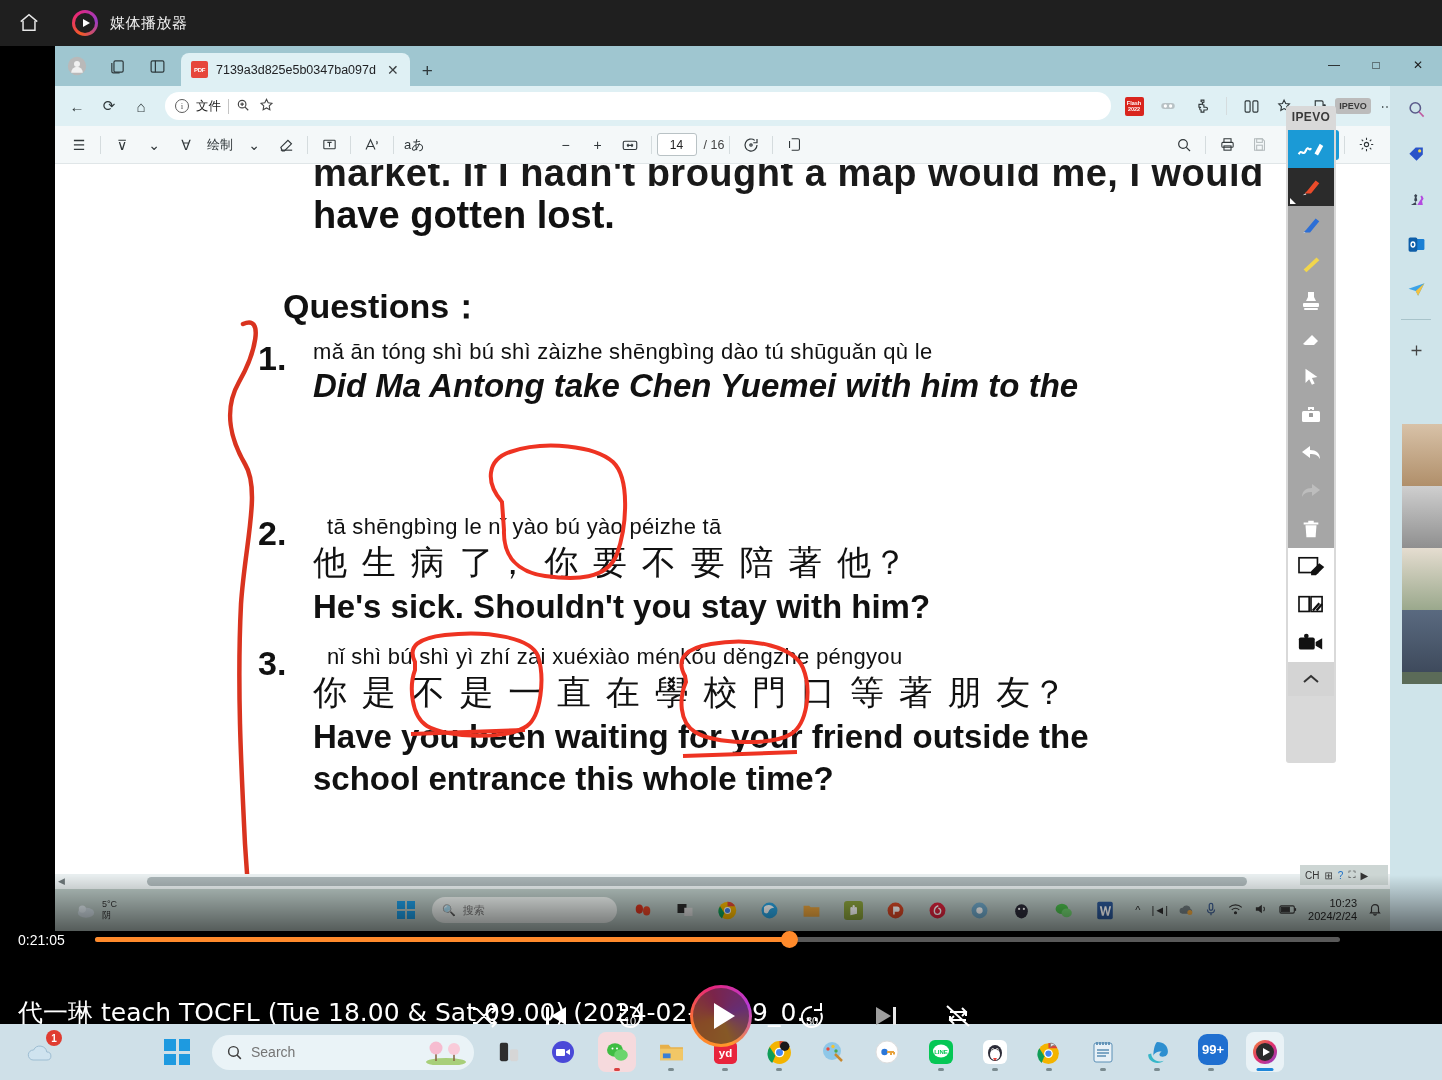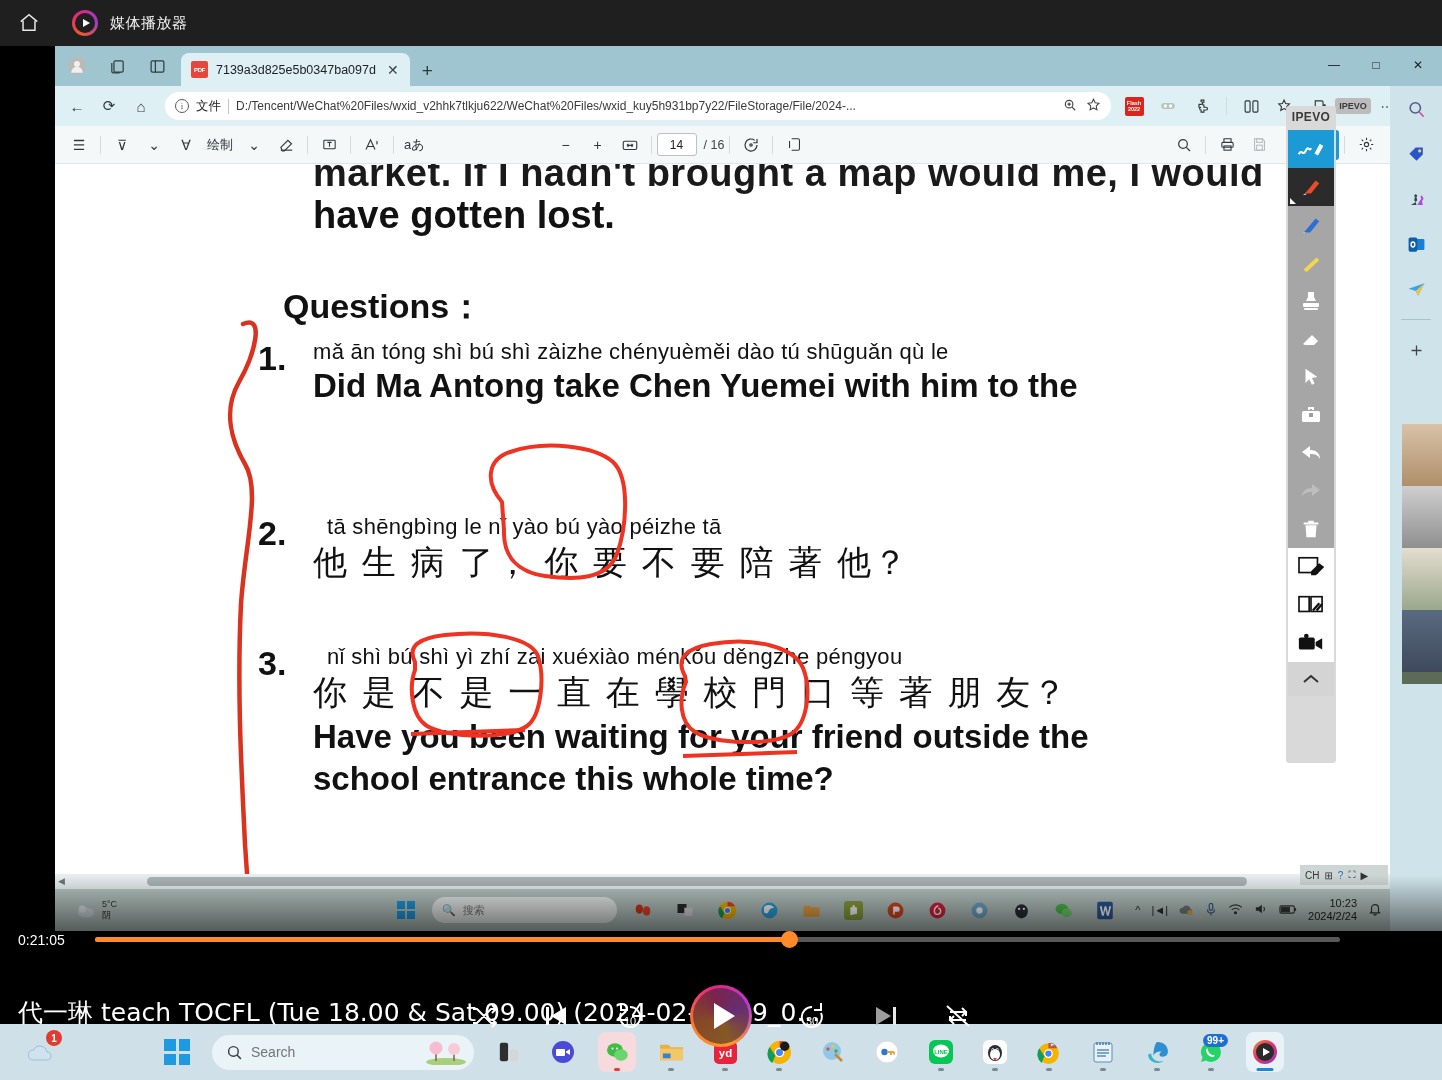--- a/index.html
+++ b/index.html
@@ -176,21 +176,21 @@
     display:flex; align-items:center; padding:0 14px; gap:8px; position:relative;}
   .searchbox input{ border:none;background:transparent;outline:none;font-size:14px;color:#444;
     font-family:"Liberation Sans",sans-serif; width:160px;}
   .tbicon{ width:38px;height:40px;display:flex;align-items:center;justify-content:center;
     position:relative; border-radius:6px;}
   .tbicon .dot{ position:absolute;bottom:1px;left:50%;transform:translateX(-50%);
     width:6px;height:3px;border-radius:2px;background:#7a8b90;}
   .tbicon .dotwide{ position:absolute;bottom:1px;left:50%;transform:translateX(-50%);
     width:17px;height:3px;border-radius:2px;background:#1e86d8;}
   .tb-badge{ position:absolute; top:2px; right:2px; background:#1f6fd0; color:#fff;
-    font-size:10px; border-radius:9px; padding:1px 4px; font-weight:bold;}
+    font-size:13px; border-radius:9px; padding:8px 4px; font-weight:bold;}
   .cloudbadge{ position:absolute; top:-2px; right:-2px; background:#e03c31; color:#fff;
     width:16px;height:16px;border-radius:50%;font-size:10px;display:flex;
     align-items:center;justify-content:center;font-weight:bold;}
 
   
   .inner-tb{ position:absolute; left:0; bottom:0; width:1335px; height:42px;
     background:#b7c6c2; display:flex; align-items:center;}
   .itb-weather{position:absolute;left:20px;display:flex;align-items:center;gap:5px;}
   .itb-center{position:absolute;left:335px;display:flex;align-items:center;gap:10px;}
   .itb-search{width:185px;height:26px;background:#e9eeec;border-radius:14px;display:flex;
@@ -268,21 +268,20 @@
     </div>
 
     <div class="navbar">
       <div class="navbtn">←</div>
       <div class="navbtn">⟳</div>
       <div class="navbtn">⌂</div>
       <div class="omnibox">
         <div class="omni-info">i</div>
         <div class="omni-scheme">文件</div>
         <div class="omni-sep"></div>
-        <div class="omni-url">D:/Tencent/WeChat%20Files/wxid_v2hhk7tlkju622/WeChat%20Files/wxid_kuy5h931bp7y22/FileStorage/File/2024-...</div>
         <div class="omni-right">
           <span>
             <svg width="14" height="14" viewBox="0 0 24 24" fill="none" stroke="#444" stroke-width="2">
                 <circle cx="10.5" cy="10.5" r="6.5"></circle>
                 <path d="M15.5 15.5 21 21"></path>
                 <path d="M7.5 10.5h6M10.5 7.5v6"></path>
               </svg>
           </span>
           <span>
             <svg width="15" height="15" viewBox="0 0 24 24" fill="none" stroke="#444" stroke-width="1.7">
@@ -443,28 +442,29 @@
 
     <div class="pdfpage">
       <div class="doc">
 
         <div class="l-cut eng">market. If I hadn't brought a map would me, I would</div>
         <div class="l2 eng">have gotten lost.</div>
         <div class="qhdr eng">Questions：</div>
 
         <div class="qblock" style="left:258px; top:175px;">
           <div class="num">1.</div>
-          <div class="pinyin">mǎ ān tóng  shì bú shì  zàizhe  chényuèměi  dào  tú shūguǎn  qù   le</div>
-          <div class="trans eng" style="width:940px;text-align:justify;">Did  Ma  Antong  take  Chen  Yuemei  with  him  to  the</div>
+          <div class="pinyin">mǎ ān tóng  shì bú shì  zàizhe  shēngbìng  dào  tú shūguǎn  qù   le</div>
+          <div class="trans eng" style="width:940px;text-align:justify;font-style:italic;">Did  Ma  Antong  take  Chen  Yuemei  with  him  to  the</div>
         </div>
 
         <div class="qblock" style="left:258px; top:350px;">
           <div class="num">2.</div>
           <div class="pinyin" style="padding-left:14px;">tā  shēngbìng  le       nǐ  yào bú yào  péizhe  tā</div>
           <div class="cn">他  生  病  了，  你 要 不 要  陪 著  他？</div>
+          <div class="trans eng">He's sick. Shouldn't you stay with him?</div>
         </div>
 
         <div class="qblock" style="left:258px; top:480px;">
           <div class="num">3.</div>
           <div class="pinyin" style="padding-left:14px;">nǐ  shì bú shì  yì zhí zài xuéxiào ménkǒu děngzhe péngyou</div>
           <div class="cn">你 是 不 是 一 直 在 學 校  門 口  等 著  朋 友？</div>
           <div class="trans eng" style="width:940px;text-align:justify;">Have  you  been  waiting  for  your  friend  outside  the</div>
           <div class="trans eng">school entrance this whole time?</div>
         </div>
 

